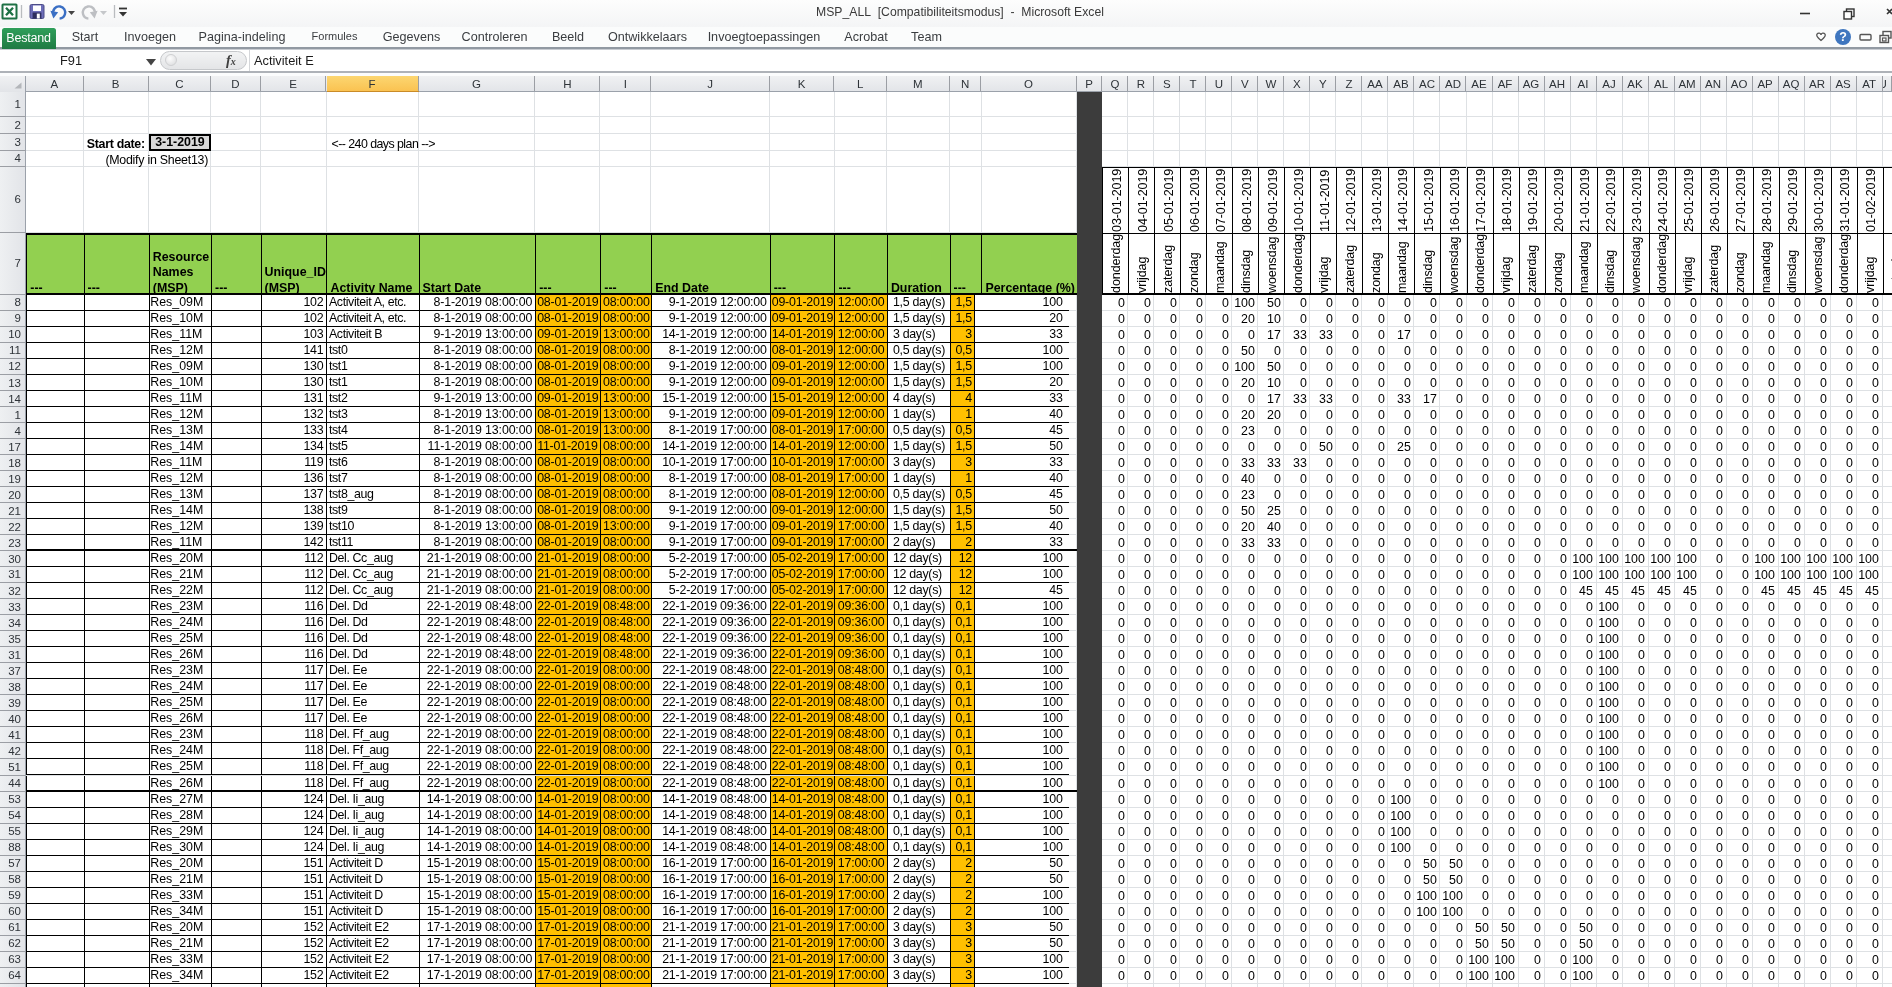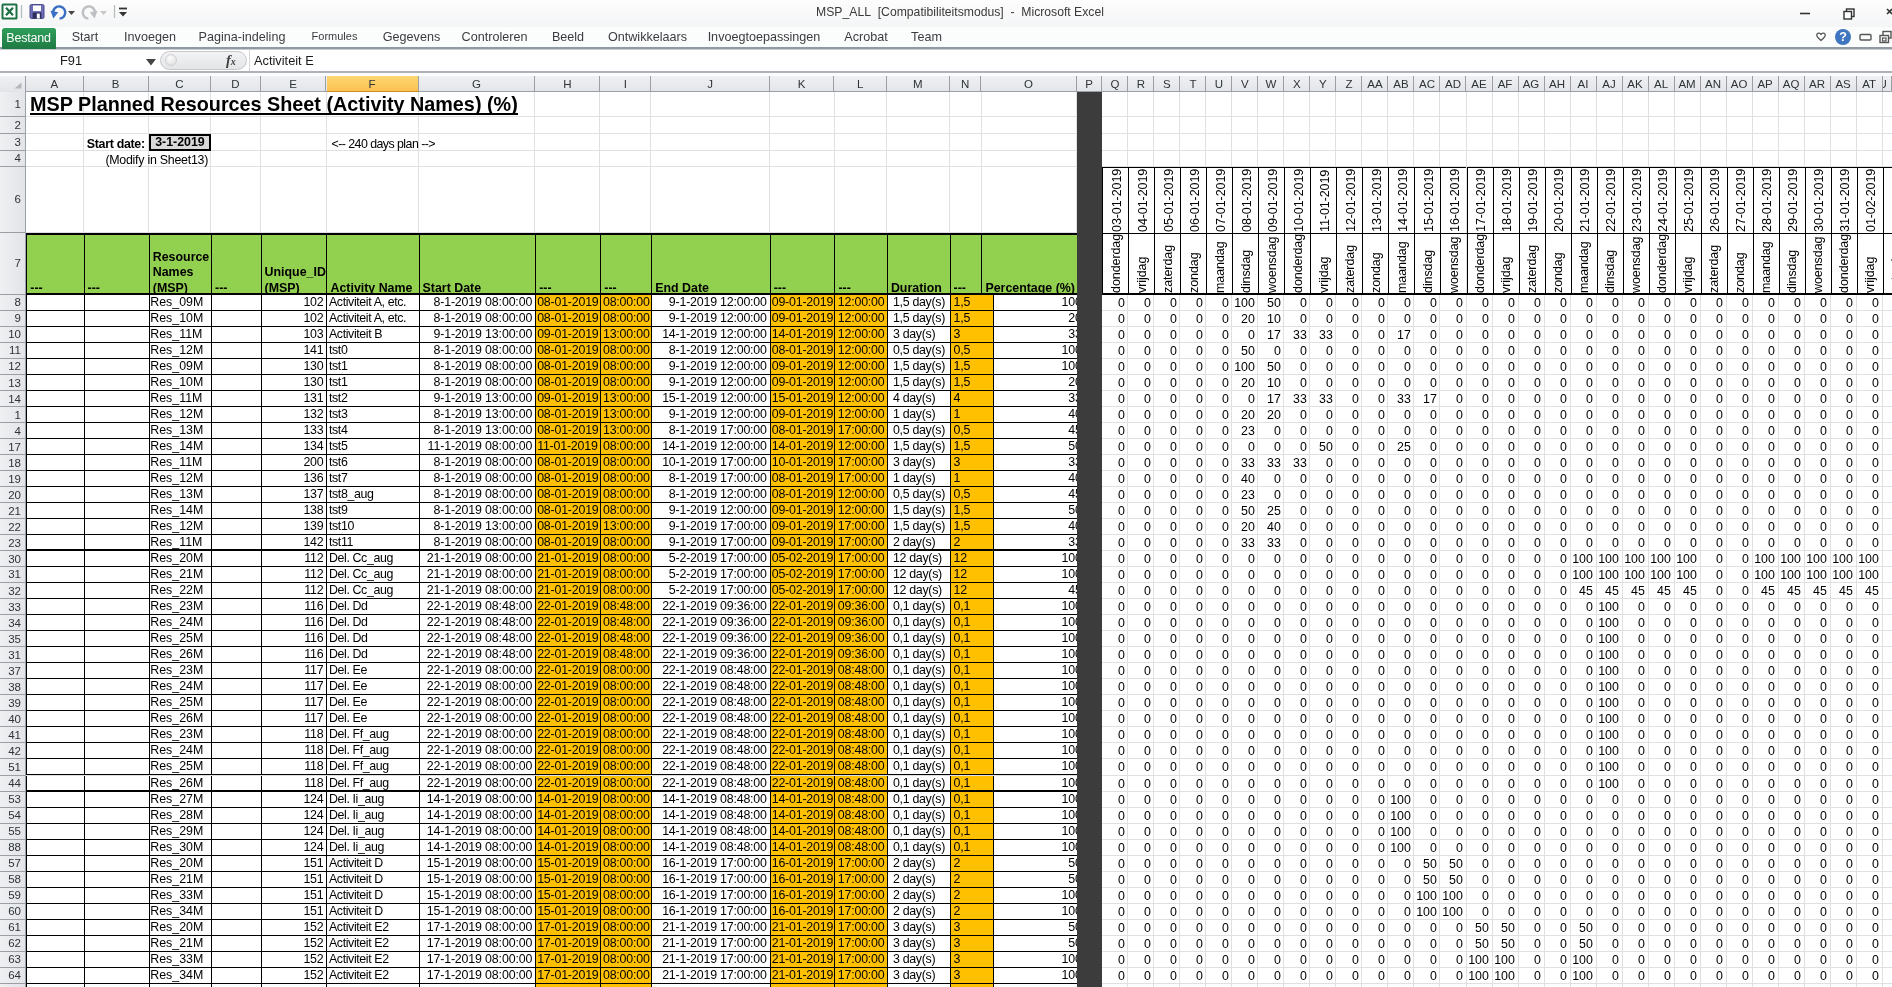--- a/index.html
+++ b/index.html
@@ -7,21 +7,21 @@
 .gv{position:absolute;width:1px;background:#dee1e4}
 .gh{position:absolute;height:1px;background:#dee1e4}
 .dr{position:absolute;left:26.3px;display:flex;height:16.02px}
 .dr i{font-style:normal;flex:none;border-left:1px solid #000;border-bottom:1px solid #000;background:#fff;font-size:12.4px;letter-spacing:-0.2px;line-height:15.9px;overflow:hidden;white-space:nowrap;padding:0 3px;color:#000}
 .dr i.o{background:#ffc000}
 .ca{width:57.3px}.cb{width:65.2px}.cc{width:62.3px;letter-spacing:0!important;padding-left:0.5px!important}.cd{width:49.5px}
 .ce{width:65.9px;text-align:right}.cf{width:92.1px;letter-spacing:-0.38px!important;padding-left:1.5px!important}
 .cg{width:116.6px;text-align:right;padding-right:3px!important;letter-spacing:-0.15px!important}.ch{width:65.2px;padding:0 1px!important}
 .ci{width:50.9px;text-align:center;padding:0!important}.cj{width:118.5px;text-align:right}
 .ck{width:64.7px;padding:0 1px!important}.cl{width:52.5px;text-align:center;padding:0!important}
-.cm{width:62.6px;letter-spacing:-0.3px!important;padding-left:5px!important}.cn{width:43px;text-align:left;padding-right:1.5px!important}
+.cm{width:62.6px;letter-spacing:-0.3px!important;padding-left:5px!important}.cn{width:24px;text-align:right;padding-right:1.5px!important}
 .co{width:95.1px;text-align:right;padding-right:6px!important}
 .qr{position:absolute;left:1102.4px;display:flex;height:16.02px}
 .qr i{font-style:normal;flex:none;width:26.01px;text-align:right;padding-right:3.5px;font-size:12.4px;line-height:16.02px;color:#000}
 .rd{position:absolute;transform:rotate(-90deg);transform-origin:0 0;font-size:12.55px;white-space:nowrap;overflow:hidden;color:#000;letter-spacing:-0.1px}
 .db{position:absolute;top:166.8px;width:26.01px;height:128.1px;background:#fff;border:1px solid #000;border-right:none}
 .hc{position:absolute;top:76px;height:16px;font-size:11.5px;color:#2e3338;text-align:center;line-height:16px;overflow:hidden;border-right:1px solid #9b9ea4;background:linear-gradient(#f0f1f3,#e2e4e8)}
 .rh{position:absolute;left:0;width:25px;font-size:11.5px;color:#2e3338;text-align:right;padding-right:4px;display:flex;align-items:center;justify-content:flex-end}
 .gc{position:relative;flex:none;border-left:1px solid #000;background:#92d050;font-weight:bold;font-size:12.4px;color:#000}
 .gc b{position:absolute;left:3px;bottom:-2px;font-weight:bold;white-space:normal;line-height:15.8px}
 </style></head><body>
@@ -183,21 +183,20 @@
 <div class="gh" style="left:26px;top:854.6px;width:1866.0px"></div>
 <div class="gh" style="left:26px;top:870.62px;width:1866.0px"></div>
 <div class="gh" style="left:26px;top:886.64px;width:1866.0px"></div>
 <div class="gh" style="left:26px;top:902.66px;width:1866.0px"></div>
 <div class="gh" style="left:26px;top:918.68px;width:1866.0px"></div>
 <div class="gh" style="left:26px;top:934.7px;width:1866.0px"></div>
 <div class="gh" style="left:26px;top:950.72px;width:1866.0px"></div>
 <div class="gh" style="left:26px;top:966.74px;width:1866.0px"></div>
 <div class="gh" style="left:26px;top:982.76px;width:1866.0px"></div>
 
-<div class="x" style="left:30px;top:95.5px;font-size:19.8px;font-weight:bold;color:#000;line-height:17px;border-bottom:2px solid #000;display:inline-block">MSP Planned Resources Sheet (Activity Names) (%)</div>
 <div class="x" style="left:0;top:136.5px;width:144.8px;text-align:right;font-size:12.4px;font-weight:bold;letter-spacing:-0.3px;white-space:nowrap">Start date:</div>
 <div class="x" style="left:148.8px;top:134.1px;width:62.3px;height:16.7px;background:#d9d9d9;border:2px solid #000;font-size:12.4px;font-weight:bold;text-align:center;line-height:12.5px">3-1-2019</div>
 <div class="x" style="left:0;top:153px;width:208.1px;text-align:right;font-size:12.4px;letter-spacing:-0.25px;white-space:nowrap">(Modify in Sheet13)</div>
 <div class="x" style="left:331.5px;top:136.5px;font-size:12.4px;letter-spacing:-0.55px;white-space:nowrap">&lt;-- 240 days plan --&gt;</div>
 <div class="x" style="left:26.3px;top:232.9px;display:flex;height:62.0px;border-top:2px solid #000">
       <div class="gc" style="width:57.3px">
         <b style="width:52.3px">---</b>
       </div>
       <div class="gc" style="width:65.2px">
         <b style="width:60.2px">---</b>
@@ -411,21 +410,21 @@
       <i class="o cl">12:00:00</i>
       <i class="cm">1,5 day(s)</i>
       <i class="o cn">1,5</i>
       <i class="co">50</i>
     </div>
 <div class="dr" style="top:455.1px">
       <i class="ca"></i>
       <i class="cb"></i>
       <i class="cc">Res_11M</i>
       <i class="cd"></i>
-      <i class="ce">200</i>
+      <i class="ce">119</i>
       <i class="cf">tst6</i>
       <i class="cg">8-1-2019 08:00:00</i>
       <i class="o ch">08-01-2019</i>
       <i class="o ci">08:00:00</i>
       <i class="cj">10-1-2019 17:00:00</i>
       <i class="o ck">10-01-2019</i>
       <i class="o cl">17:00:00</i>
       <i class="cm">3 day(s)</i>
       <i class="o cn">3</i>
       <i class="co">33</i>

